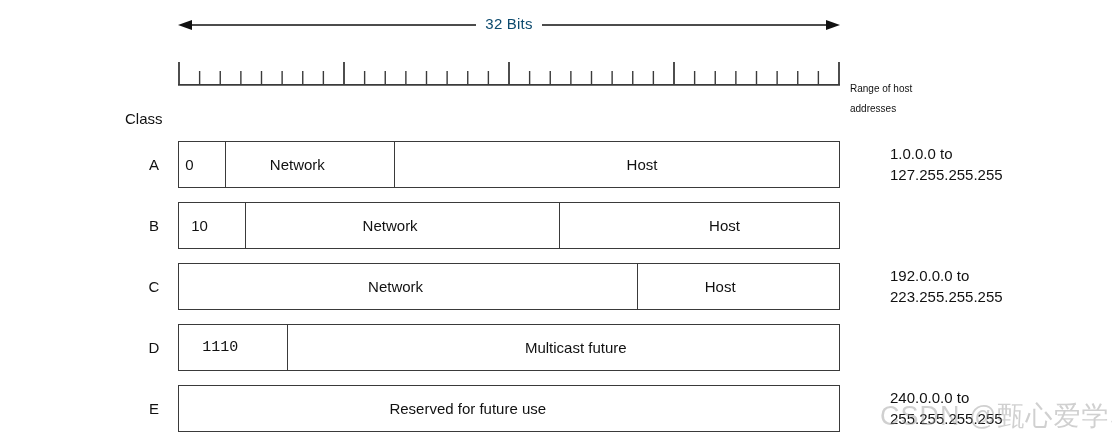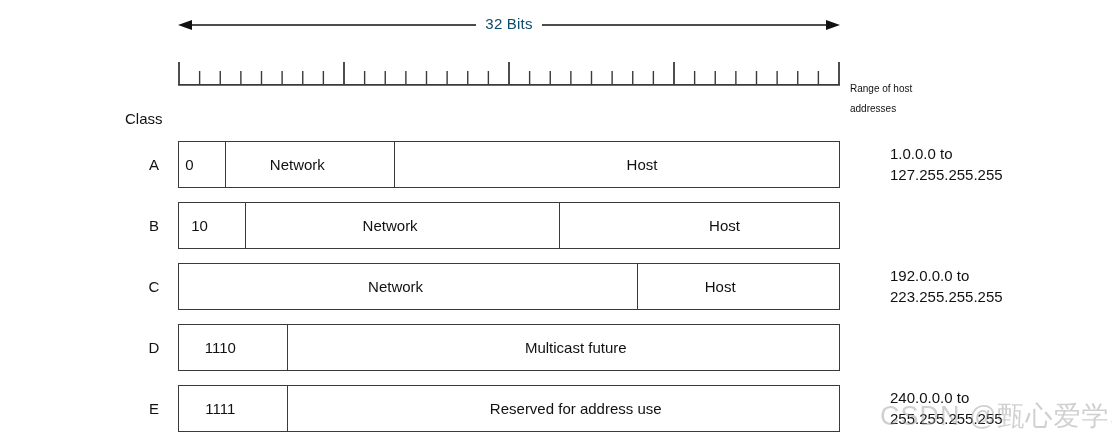--- a/index.html
+++ b/index.html
@@ -229,29 +229,28 @@
         <div class="bar">
           <div class="cell" style="flex: 0 0 65.625%;">Network</div>
           <div class="cell" style="flex: 0 0 25%;">Host</div>
         </div>
         <div class="range-text">192.0.0.0 to
 223.255.255.255</div>
       </div>
       <div class="row" style="top: 324px;">
         <div class="row-letter">D</div>
         <div class="bar">
-          <div class="cell" style="flex: 0 0 12.5%;">1110</div>
+          <div class="cell" style="flex: 0 0 12.5%; font-family: Liberation Mono, monospace;">1110</div>
           <div class="cell" style="flex: 0 0 87.5%;">Multicast future</div>
         </div>
       </div>
       <div class="row" style="top: 385px;">
         <div class="row-letter">E</div>
         <div class="bar">
-          <div class="cell" style="flex: 0 0 12.5%;">1111</div>
-          <div class="cell" style="flex: 0 0 87.5%;">Reserved for address use</div>
+          <div class="cell" style="flex: 0 0 87.5%;">Reserved for future use</div>
         </div>
         <div class="range-text">240.0.0.0 to
 255.255.255.255</div>
       </div>
     </div>
 
   <div class="watermark">CSDN @甄心爱学习</div>
 
 </div>
 

